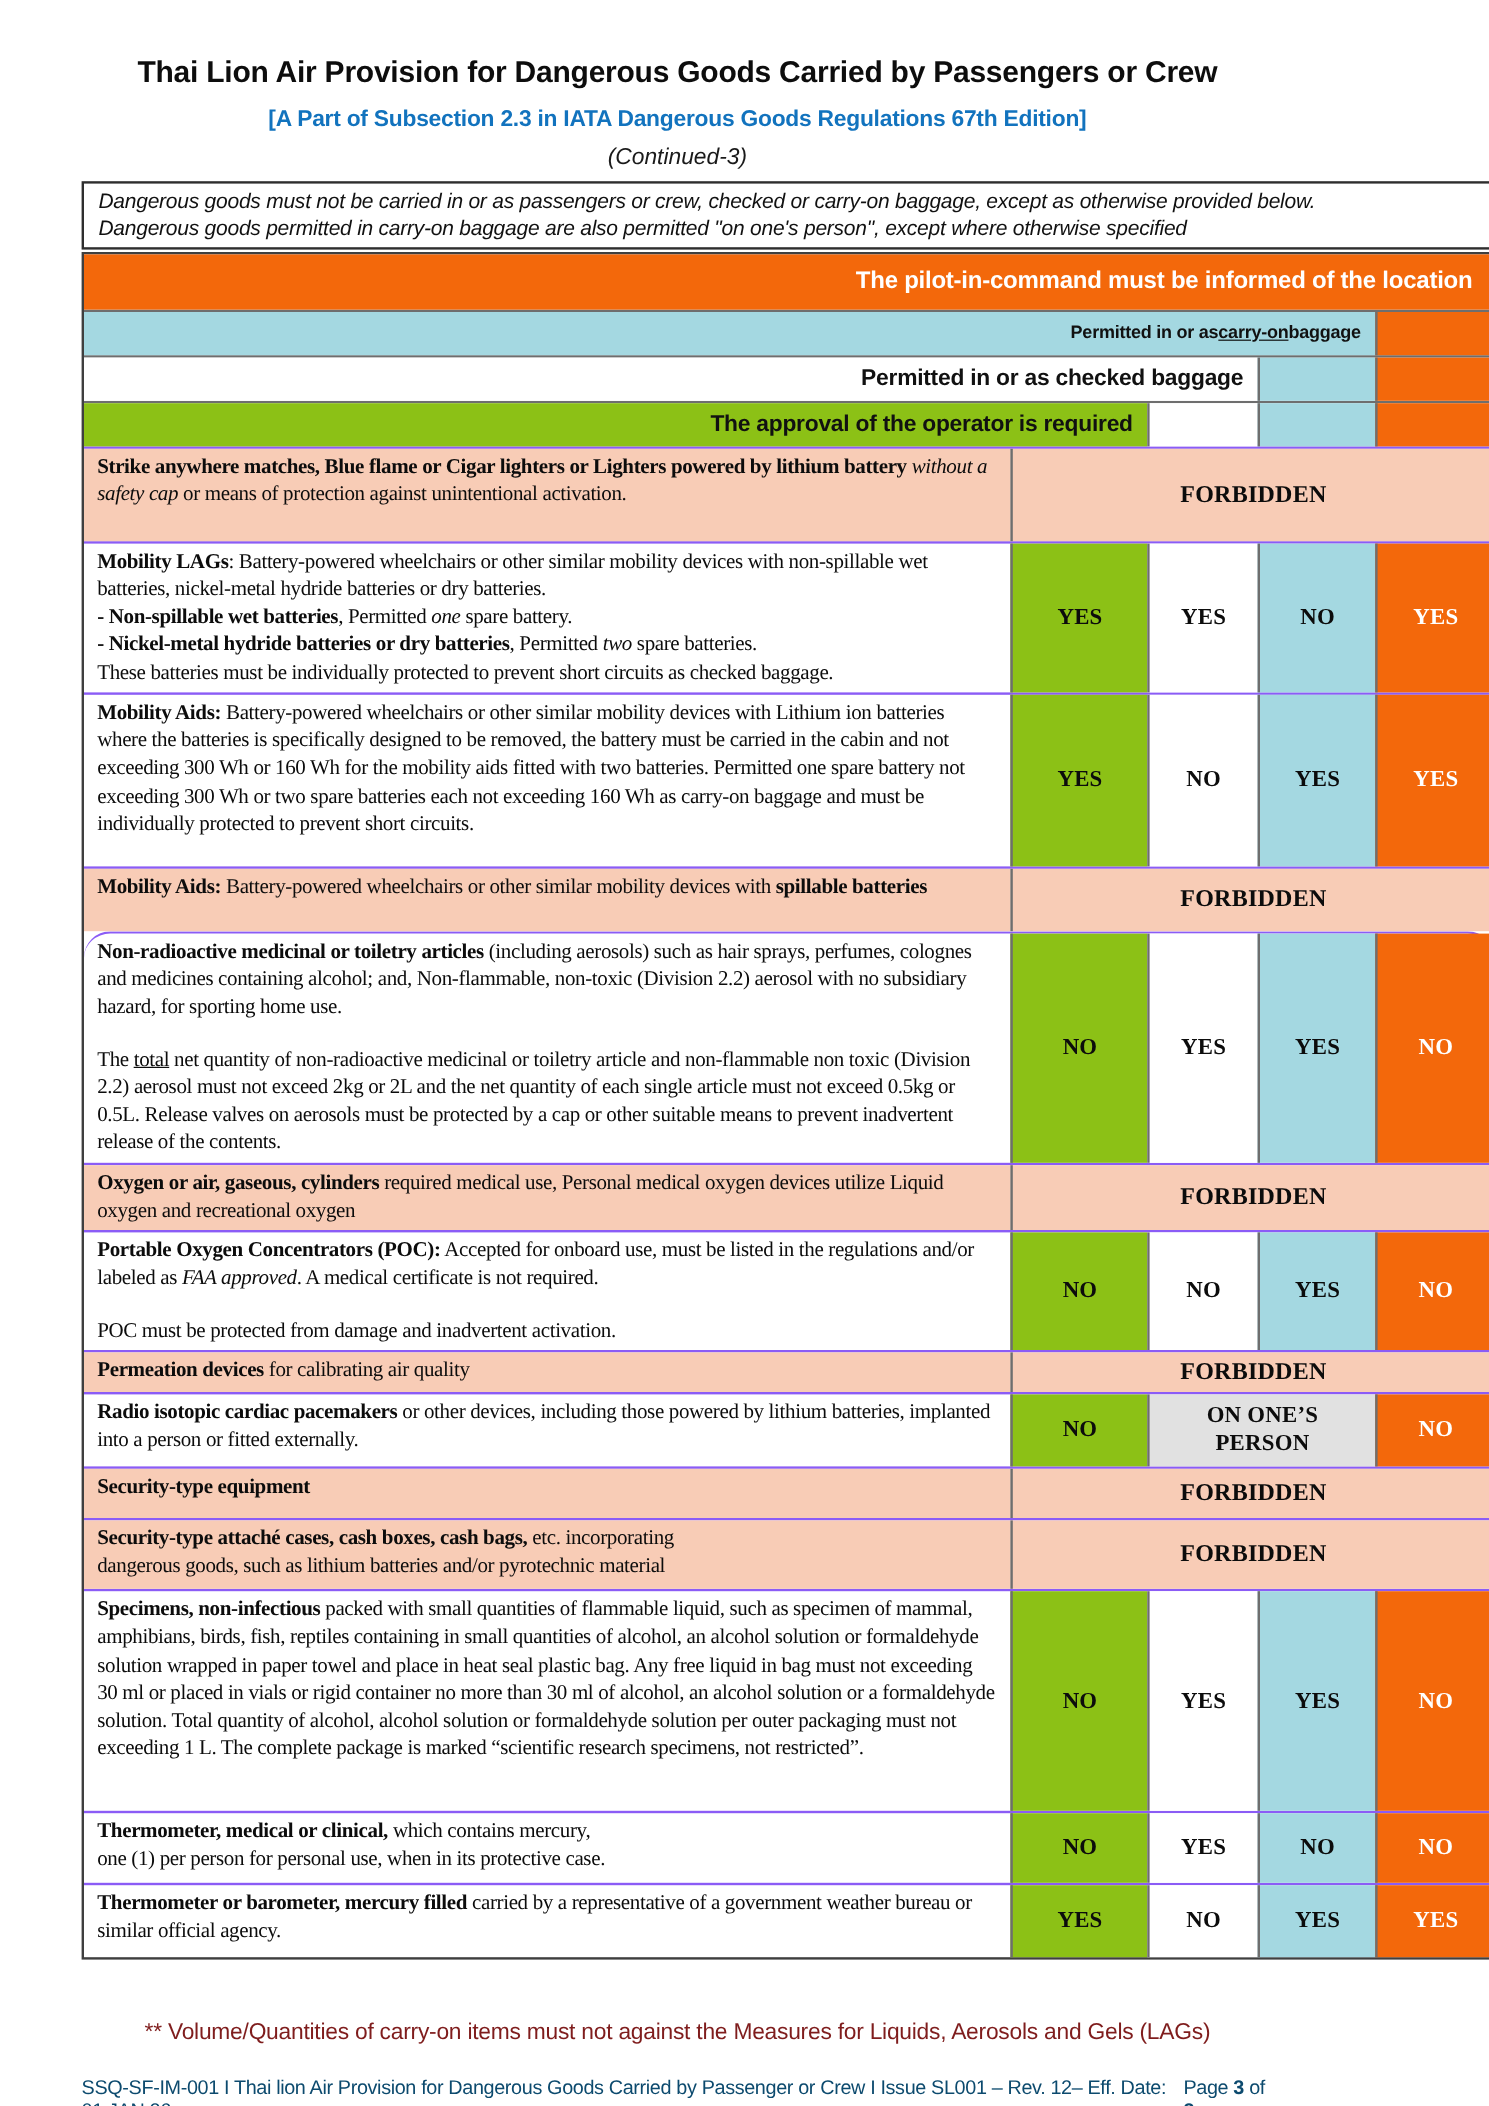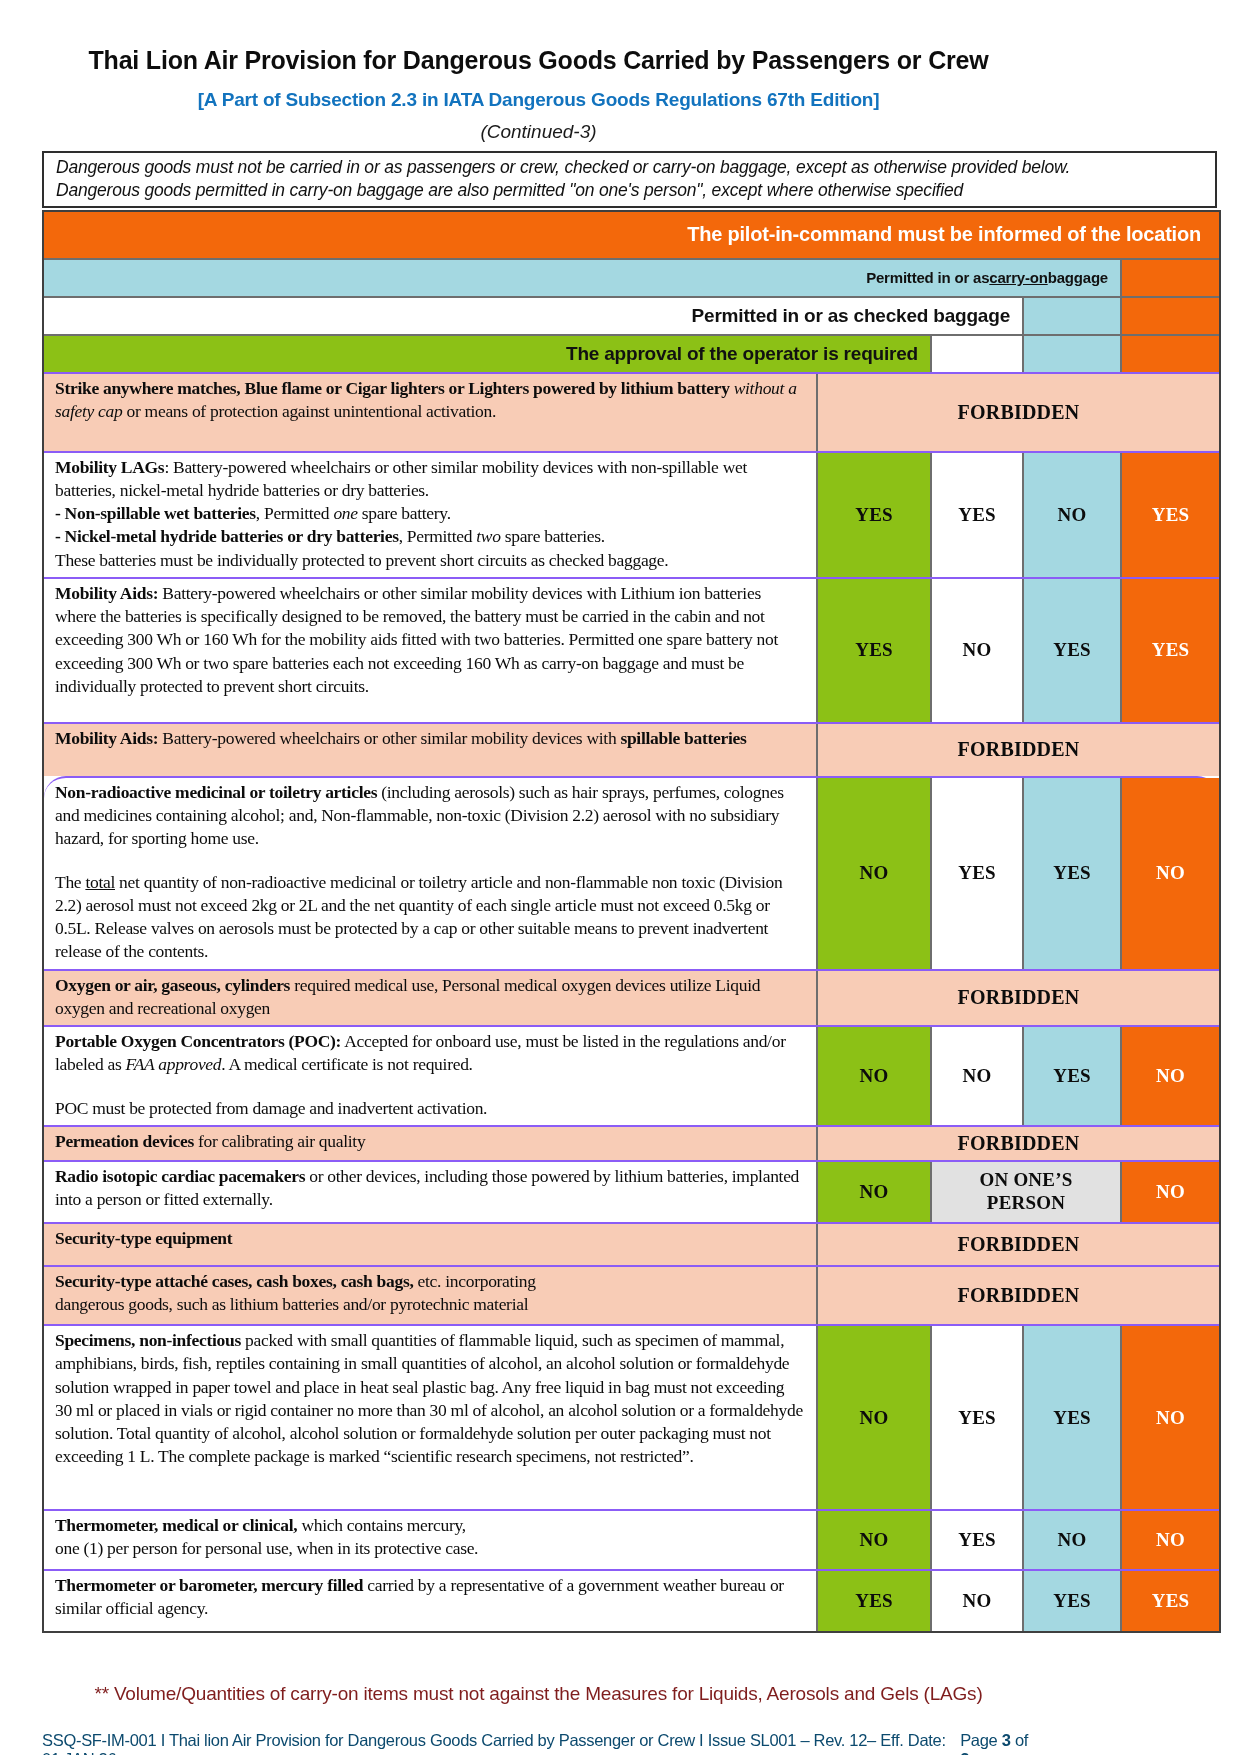--- a/index.html
+++ b/index.html
@@ -1,21 +1,21 @@
 <!DOCTYPE html>
 <html><head>
 <meta charset="utf-8">
 <style>
   html,body{margin:0;padding:0;}
   body{
     width:1241px;height:1755px;overflow:hidden;background:#ffffff;
     font-family:"Liberation Sans", sans-serif;color:#111;
     -webkit-font-smoothing:antialiased;
   }
-  .page{position:relative;width:1077px;height:1755px;}
+  .page{position:relative;width:1077px;height:1755px;margin-left:26px;}
   .doc-title{
     padding-top:46px;text-align:center;font-size:25px;font-weight:bold;color:#0d0d0d;
     letter-spacing:-0.2px;
   }
   .doc-subtitle{
     margin-top:14px;text-align:center;font-size:19px;font-weight:bold;color:#1273BE;
     letter-spacing:-0.2px;
   }
   .doc-continued{
     margin-top:10px;text-align:center;font-size:19px;font-style:italic;color:#1a1a1a;

